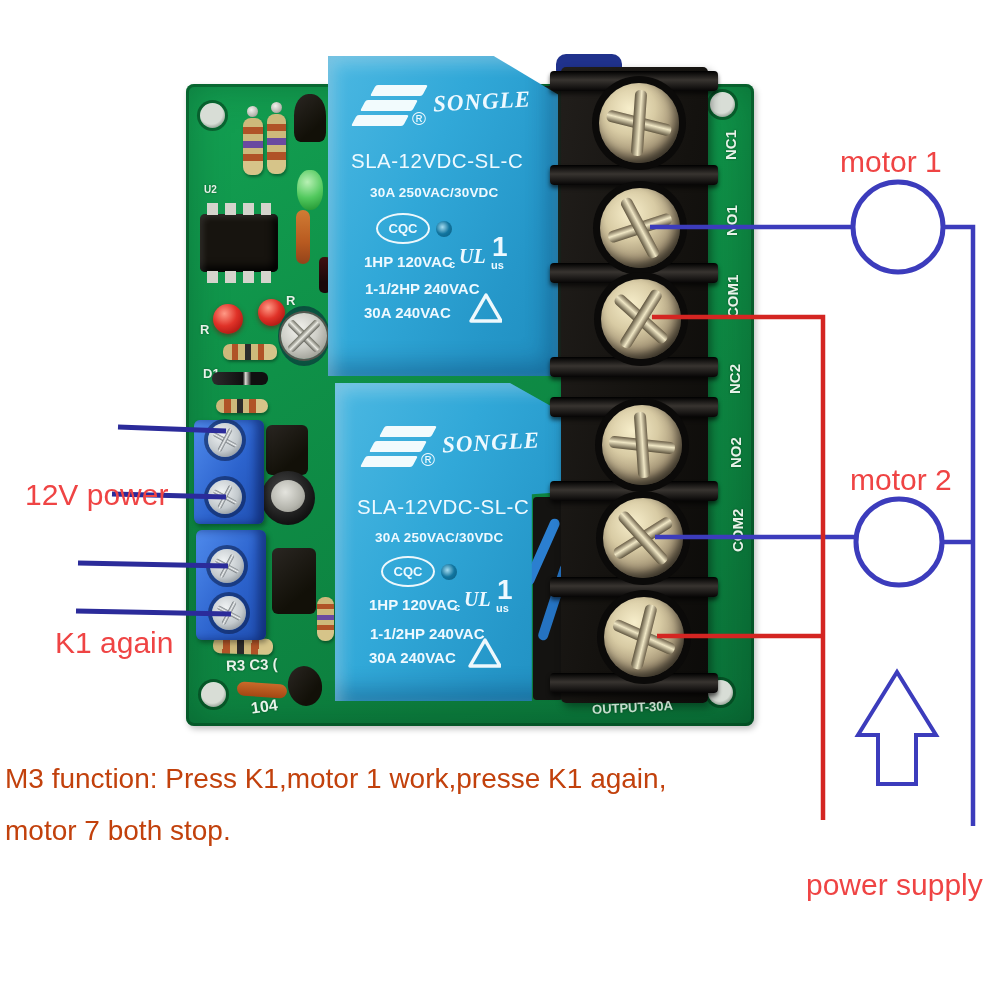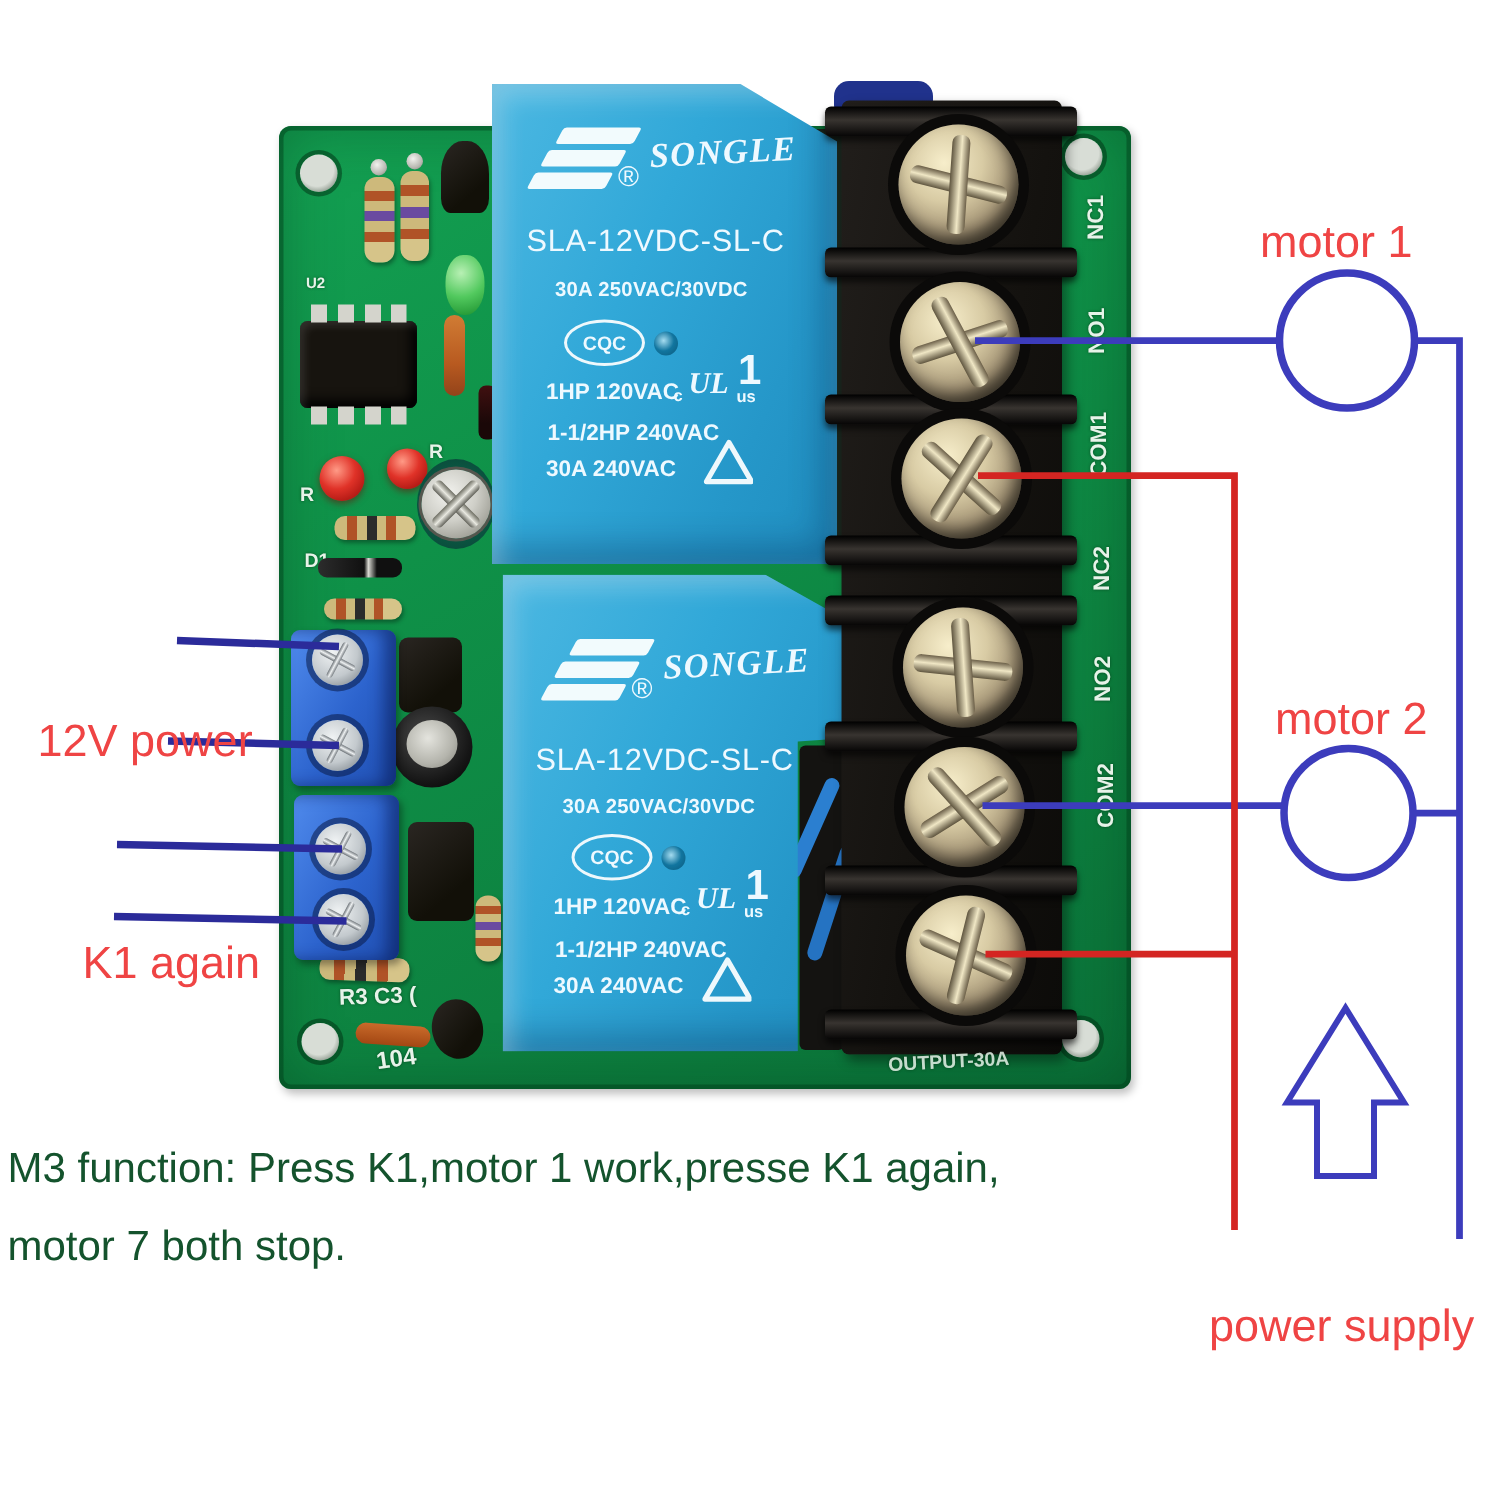--- a/index.html
+++ b/index.html
@@ -80,21 +80,21 @@
          box-shadow:inset -8px 0 10px rgba(0,10,60,.45), 2px 3px 5px rgba(0,0,0,.35);}
   .sscrew{width:34px;height:34px;border-radius:50%;
          background:radial-gradient(circle at 40% 35%,#f0f3f4,#c3c9cd 55%,#80888f 90%);
          box-shadow:0 0 0 4px rgba(10,25,70,.55);}
   .sscrew::before,.sscrew::after{content:"";position:absolute;left:4px;top:15px;width:26px;height:4px;border-radius:2px;
          background:linear-gradient(#777d82,#eef1f2 50%,#6c7277);}
   .sscrew::before{transform:rotate(28deg);} .sscrew::after{transform:rotate(118deg);}
 
   
   .lbl{font-size:30px;color:#ef4444;white-space:nowrap;}
-  .desc{font-size:28px;line-height:52px;white-space:nowrap;color:#14532d;}
+  .desc{font-size:28px;line-height:52px;white-space:nowrap;color:#c2410c;}
   svg{display:block;}
 </style>
 </head>
 <body>
 
 <div class="scene">
 
   <div class="abs pcb"></div>
   <div class="abs hole" style="left:200px;top:103px;"></div>
   <div class="abs hole" style="left:710px;top:92px;"></div>

